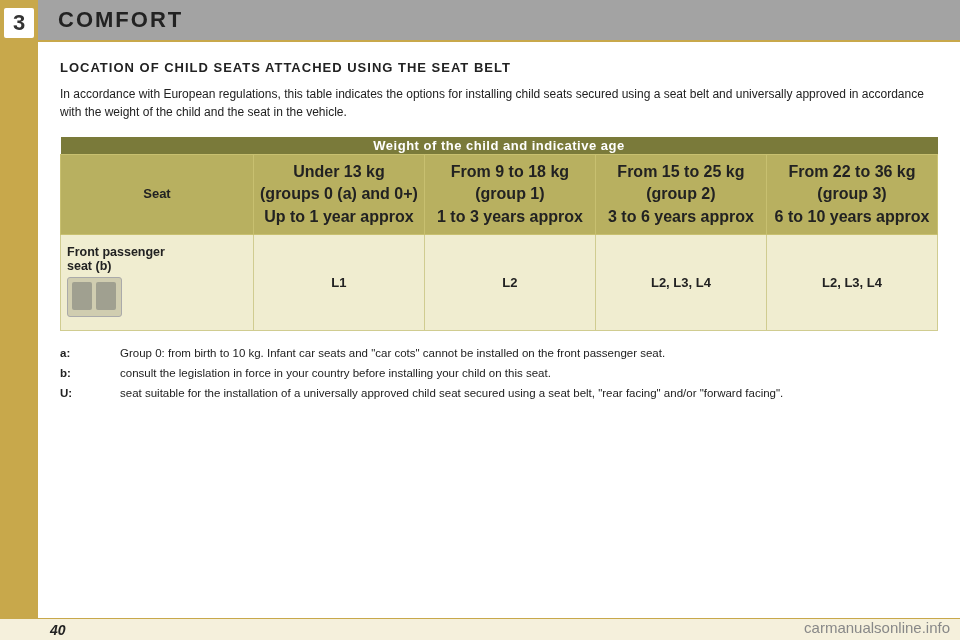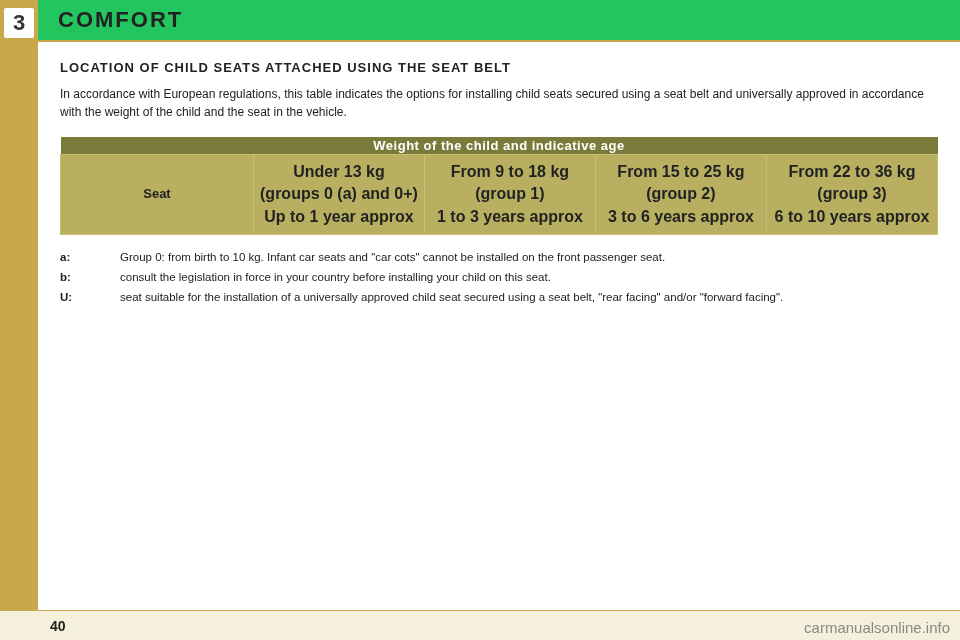--- a/index.html
+++ b/index.html
@@ -39,21 +39,21 @@
       border-radius: 2px;
     }
 
     
     .header {
       position: absolute;
       left: 38px;
       top: 0;
       right: 0;
       height: 42px;
-      background: #22c55e;
+      background: #a3a3a3;
       border-bottom: 2px solid #c8a84b;
       display: flex;
       align-items: center;
       padding-left: 20px;
     }
     .header-title {
       font-size: 22px;
       font-weight: bold;
       letter-spacing: 2px;
       color: #222;
@@ -191,26 +191,27 @@
     .notes .note-text {
       flex: 1;
     }
 
     
     .bottom-bar {
       position: absolute;
       left: 0;
       bottom: 0;
       right: 0;
-      height: 30px;
+      height: 22px;
       background: #f5f0dc;
       border-top: 1px solid #c8a84b;
       display: flex;
       align-items: center;
       padding-left: 50px;
+      font-style: italic;
     }
     .page-number {
       font-size: 14px;
       font-weight: bold;
       color: #222;
     }
 
     
     .watermark {
       position: absolute;
@@ -251,20 +252,30 @@
         <strong>From 9 to 18 kg</strong><br>(group 1)<br>1 to 3 years approx
       </td>
       <td style="width:19.5%">
         <strong>From 15 to 25 kg</strong><br>(group 2)<br>3 to 6 years approx
       </td>
       <td style="width:19.5%">
         <strong>From 22 to 36 kg</strong><br>(group 3)<br>6 to 10 years approx
       </td>
     </tr>
 
+    <tr class="table-data-row">
+      <td>
+        <div>Front passenger<br>seat (<strong>b</strong>)</div>
+        <div class="seat-img"></div>
+      </td>
+      <td>L1</td>
+      <td>L2</td>
+      <td>L2, L3, L4</td>
+      <td>L2, L3, L4</td>
+    </tr>
 
   </tbody>
     </table>
 
   <div class="notes">
     <div class="note-line">
       <span class="note-key"><strong>a:</strong></span>
       <span class="note-text">Group 0: from birth to 10 kg. Infant car seats and "car cots" cannot be installed on the front passenger seat.</span>
     </div>
     <div class="note-line">

